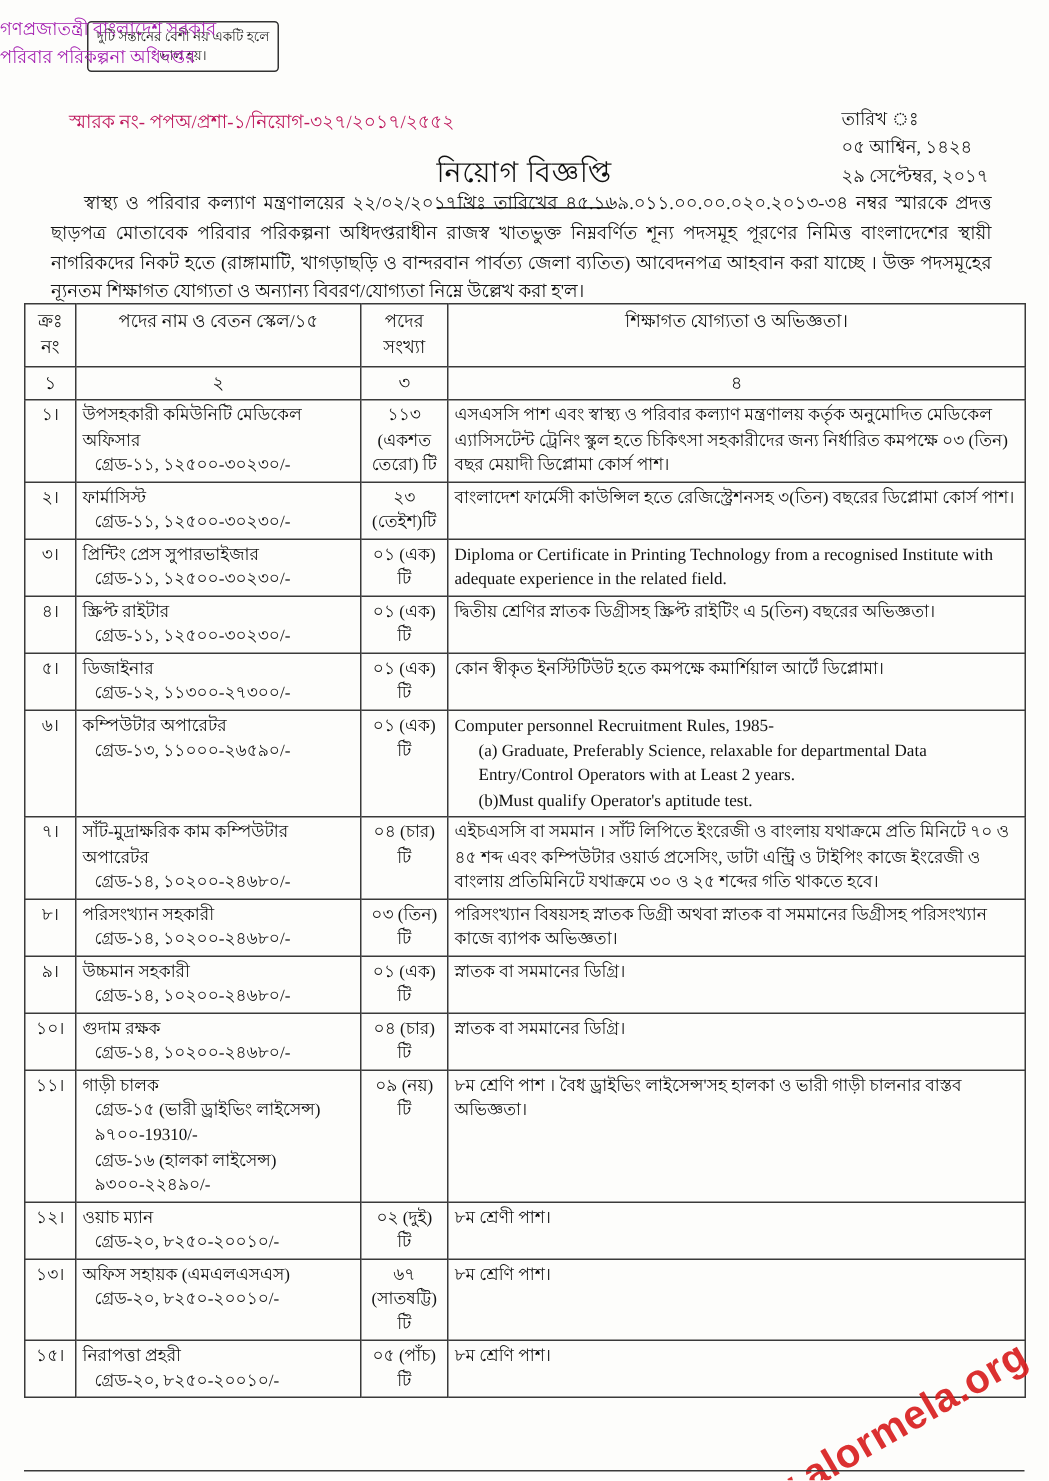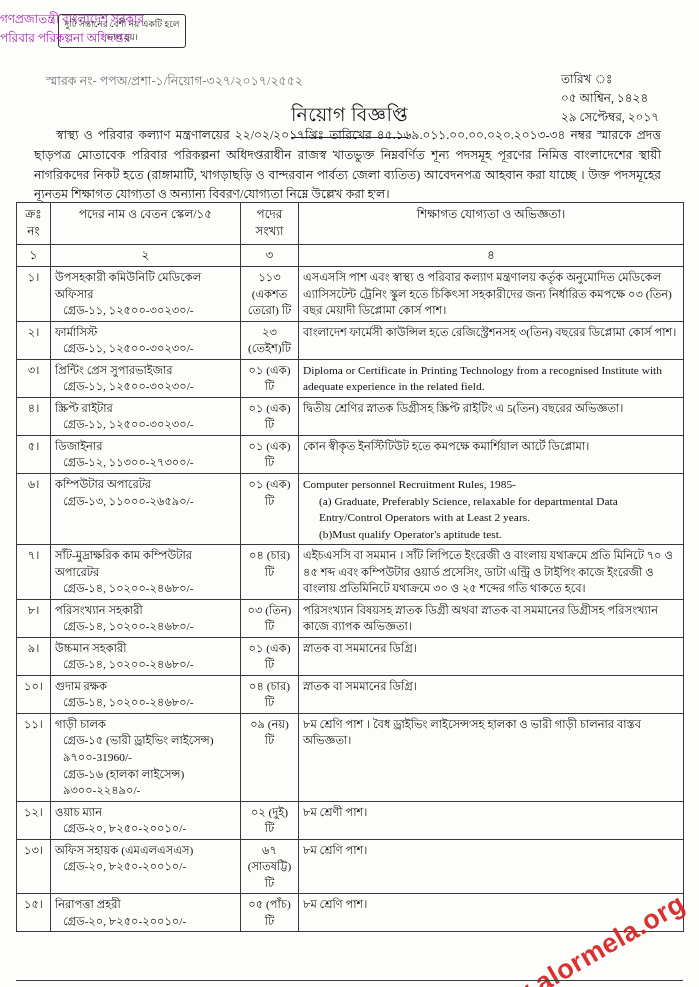--- a/index.html
+++ b/index.html
@@ -44,21 +44,21 @@
     line-height: 1.55;
     color: #a21caf;
   }
   .header-center div { white-space: nowrap; }
 
   .memo-line {
     position: absolute;
     left: 46px;
     top: 72px;
     font-size: 12.5px;
-    color: #737373;
+    color: #be185d;
   }
   .date-block {
     position: absolute;
     right: 40px;
     top: 70px;
     font-size: 12px;
     line-height: 1.6;
     text-align: left;
   }
   .date-block .dl { display: block; white-space: nowrap; }
@@ -289,21 +289,21 @@
             <span class="pname">গুদাম রক্ষক</span>
             <span class="grade">গ্রেড-১৪, ১০২০০-২৪৬৮০/-</span>
           </td>
           <td class="cnt">০৪ (চার) টি</td>
           <td class="qual">স্নাতক বা সমমানের ডিগ্রি।</td>
         </tr>
         <tr>
           <td class="num">১১।</td>
           <td class="post">
             <span class="pname">গাড়ী চালক</span>
-            <span class="grade">গ্রেড-১৫ (ভারী ড্রাইভিং লাইসেন্স) ৯৭০০-31960/-</span>
+            <span class="grade">গ্রেড-১৫ (ভারী ড্রাইভিং লাইসেন্স) ৯৭০০-19310/-</span>
             <span class="grade">গ্রেড-১৬ (হালকা লাইসেন্স) ৯৩০০-২২৪৯০/-</span>
           </td>
           <td class="cnt">০৯ (নয়) টি</td>
           <td class="qual">৮ম শ্রেণি পাশ । বৈধ ড্রাইভিং লাইসেন্স'সহ হালকা ও ভারী গাড়ী চালনার বাস্তব অভিজ্ঞতা।</td>
         </tr>
         <tr>
           <td class="num">১২।</td>
           <td class="post">
             <span class="pname">ওয়াচ ম্যান</span>
             <span class="grade">গ্রেড-২০, ৮২৫০-২০০১০/-</span>

